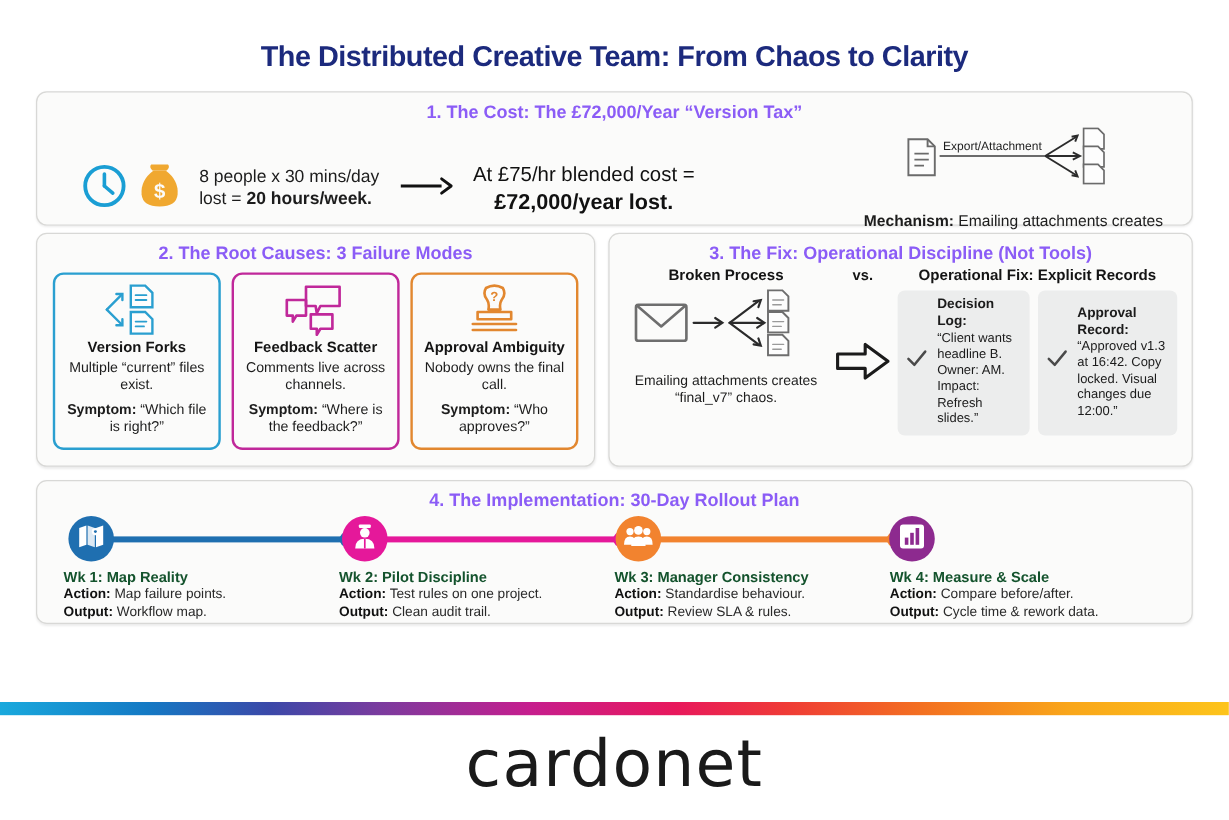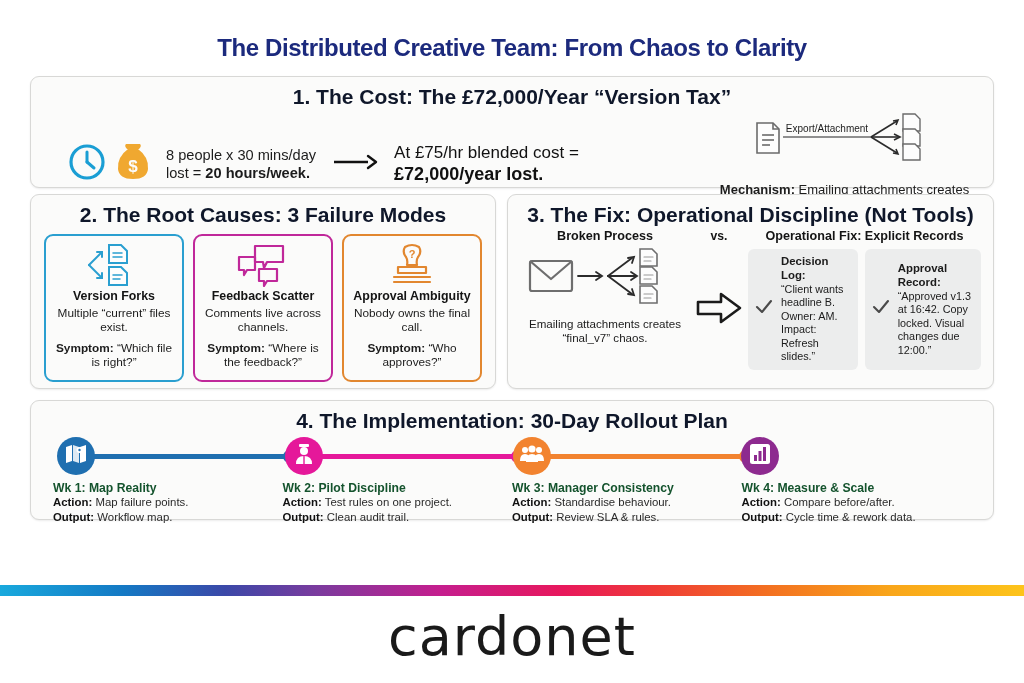--- a/index.html
+++ b/index.html
@@ -27,40 +27,40 @@
   }
   .panel {
     background: #fbfbfa;
     border: 1px solid #d8d8d6;
     border-radius: 9px;
     box-shadow: 0 1px 2px rgba(0,0,0,0.08);
     position: relative;
   }
   .panel-title {
     text-align: center;
-    font-size: 21px;
+    font-size: 15px;
     font-weight: bold;
-    color: #0f172a;
+    color: #8b5cf6;
     padding-top: 8px;
   }
   
   #panel-cost { height: 112px; padding: 0 14px 0 14px; }
   .cost-row {
     display: flex; align-items: center;
     margin-top: 4px;
   }
   .cost-icons { display: flex; align-items: center; gap: 7px; padding-left: 22px; }
   .cost-text {
     font-size: 14.6px; color: #1c1c1c; line-height: 1.25;
     margin-left: 14px;
   }
   .cost-text b { font-weight: bold; }
   .cost-arrow { margin: 0 16px; color: #111; }
   .cost-result {
-    font-size: 17px; color: #111; line-height: 1.25; 
+    font-size: 17px; color: #111; line-height: 1.25; text-align: center;
   }
   .cost-result .r2 { font-weight: bold; font-size: 18px; }
   .mechanism {
     margin-left: auto; width: 265px; text-align: center; padding-right: 4px;
   }
   .mech-caption {
     font-size: 13px; color: #1d1d1d; line-height: 1.25; margin-top: 17px;
   }
   .mech-caption b { font-weight: bold; }
   

